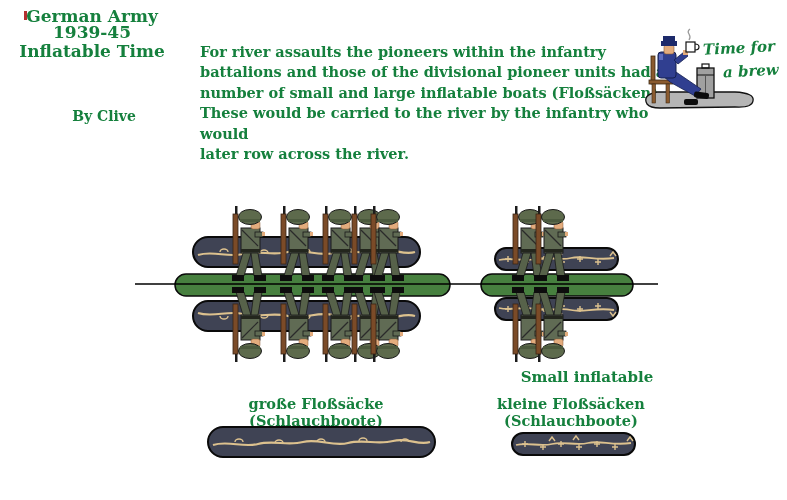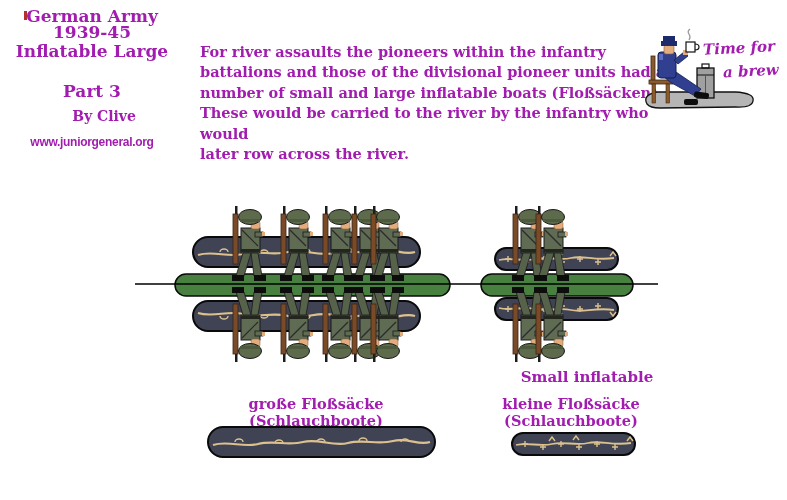--- a/index.html
+++ b/index.html
@@ -1,18 +1,18 @@
 <!DOCTYPE html>
 <html><head>
 <meta charset="utf-8">
 <style>
   html,body{margin:0;padding:0;background:#fff;}
   #canvas{
     position:relative;width:787px;height:476px;background:#ffffff;overflow:hidden;
-    font-family:"DejaVu Serif","Liberation Serif",serif;color:#a21caf;
+    font-family:"DejaVu Serif","Liberation Serif",serif;color:#15803d;
   }
   .abs{position:absolute;}
   .title-line{left:4px;width:176px;text-align:center;font-weight:bold;font-size:17px;line-height:17px;}
   .byline{left:16px;width:176px;text-align:center;font-weight:bold;font-size:14px;}
   .site{left:4px;width:176px;text-align:center;font-weight:bold;font-size:12px;letter-spacing:-0.3px;
         font-family:"Liberation Sans","DejaVu Sans",sans-serif;}
   .intro{left:200px;top:30px;width:480px;font-weight:bold;font-size:14.5px;line-height:20.4px;white-space:pre-line;margin-top:12px;}
   .brew-text{font-style:italic;font-weight:bold;font-size:15px;transform:rotate(-3deg);
              font-family:"DejaVu Serif",serif;}
   .fig-label{font-weight:bold;font-size:15px;text-align:center;}
@@ -22,37 +22,35 @@
 </style>
 </head>
 <body>
 
 <div id="canvas">
 
   <div class="abs red-mark"></div>
 
   <div class="abs title-line" style="top:8px">German Army</div>
   <div class="abs title-line" style="top:24px">1939-45</div>
-  <div class="abs title-line" style="top:43px">Inflatable Large</div>
-  <div class="abs title-line" style="top:83px">Part 3</div>
+  <div class="abs title-line" style="top:43px">Inflatable Time</div>
   <div class="abs byline" style="top:108px">By Clive</div>
-  <div class="abs site" style="top:135px">www.juniorgeneral.org</div>
 
   <div class="abs intro">For river assaults the pioneers within the infantry
 battalions and those of the divisional pioneer units had a
 number of small and large inflatable boats (Floßsäcken).
 These would be carried to the river by the infantry who would
 later row across the river.</div>
 
   <div class="abs brew-text" style="left:703px;top:39px;">Time for</div>
   <div class="abs brew-text" style="left:723px;top:62px;">a brew</div>
 
   <div class="abs fig-label-de" style="left:186px;top:395px;width:260px;">große Floßsäcke (Schlauchboote)</div>
   <div class="abs fig-label" style="left:467px;top:368px;width:240px;">Small inflatable</div>
-  <div class="abs fig-label-de" style="left:441px;top:395px;width:260px;">kleine Floßsäcke (Schlauchboote)</div>
+  <div class="abs fig-label-de" style="left:441px;top:395px;width:260px;">kleine Floßsäcken (Schlauchboote)</div>
 
   <svg width="787" height="500" viewBox="0 0 787 500">
     <defs>
 
       <g id="soldier">
         <rect x="7" y="0" width="2.5" height="12" fill="#1c1c1c"></rect>
         <rect x="5" y="8" width="5" height="50" fill="#7b4b28" stroke="#3a2414" stroke-width="0.8"></rect>
         <rect x="13" y="22" width="19" height="25" fill="#606b54" stroke="#1a1a1a" stroke-width="1"></rect>
         <line x1="14" y1="24" x2="30" y2="40" stroke="#2a2a2a" stroke-width="1.2"></line>
         <rect x="27" y="26" width="8" height="5" fill="#606b54" stroke="#1a1a1a" stroke-width="0.8"></rect>

